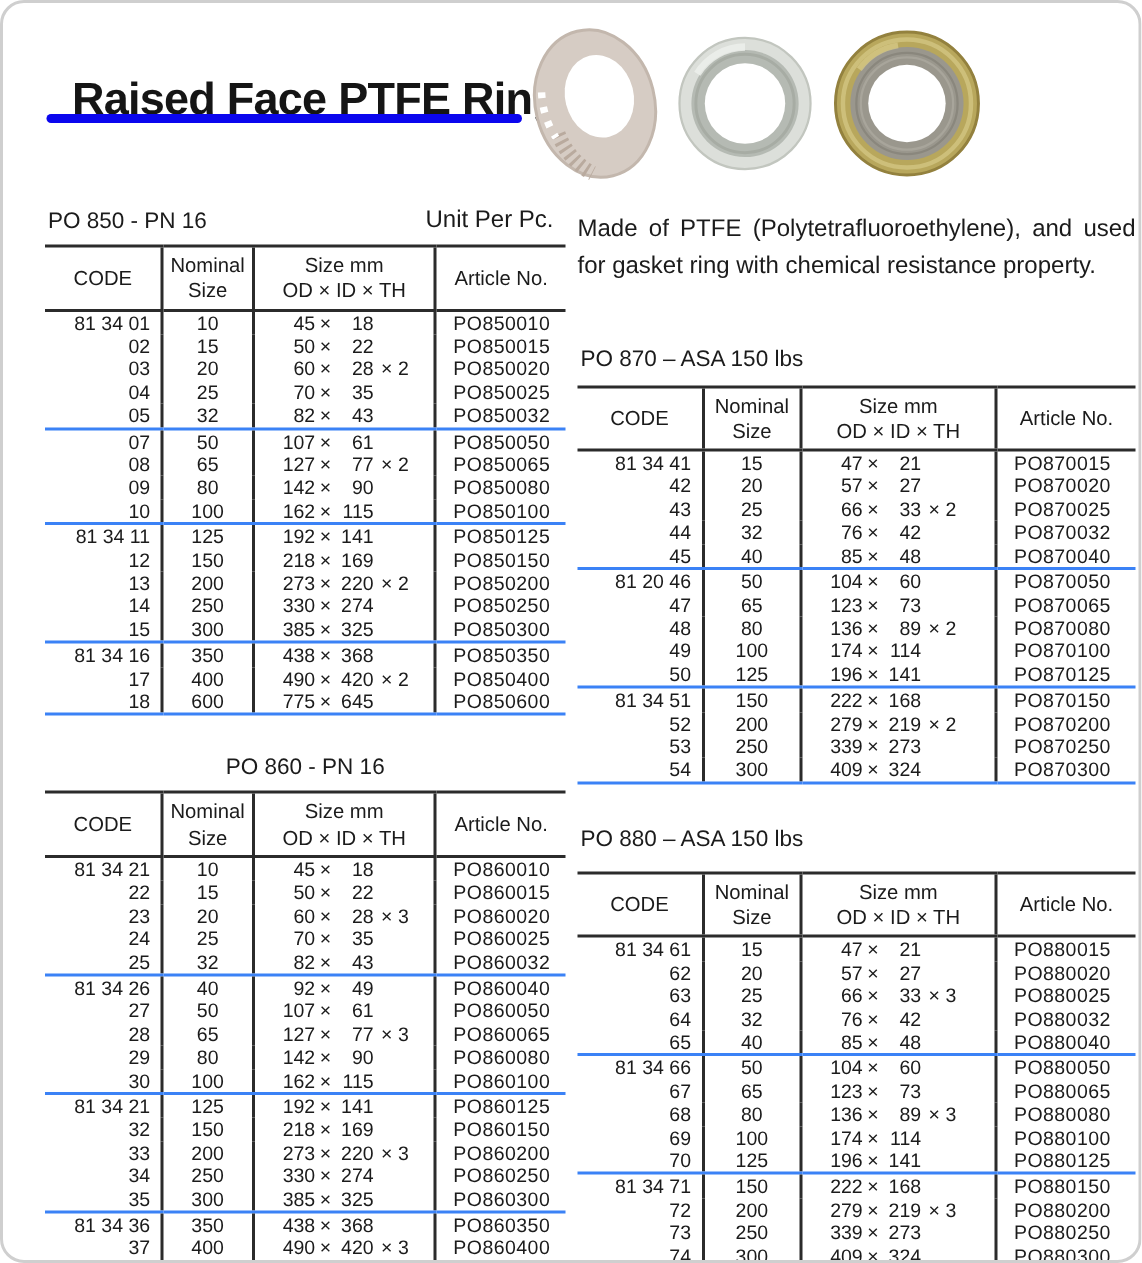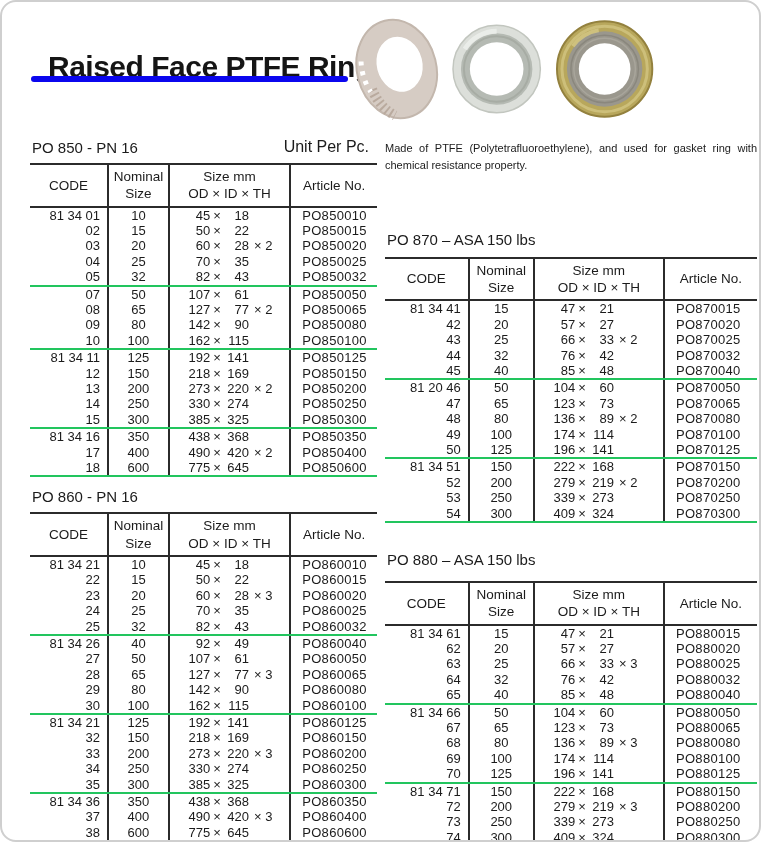--- a/index.html
+++ b/index.html
@@ -12,32 +12,32 @@
   .rings{position:absolute;left:352px;top:8px;width:300px;height:118px;display:flex;align-items:center;gap:12px;}
   .rings svg{display:block;}
 
   
   .col-left{position:absolute;left:28px;top:136px;width:347px;}
   .col-right{position:absolute;left:383px;top:136px;width:372px;}
 
   .caption-row{display:flex;justify-content:space-between;align-items:flex-end;margin:0 2px 7px 2px;gap:24px;}
   .tbl-title{font-size:15px;white-space:nowrap;}
   .unit-label{font-size:16px;white-space:nowrap;padding-right:6px;}
-  .mt2{margin-top:11px;}
-  .desc{font-size:11px;line-height:1.58;text-align:justify;margin:2px 0 0 0;}
-  .cap-870{margin-top:56px;margin-bottom:9px;}
+  .mt2{margin-top:26px;justify-content:center;}
+  .desc{font-size:16px;line-height:1.58;text-align:justify;margin:2px 0 0 0;}
+  .cap-870{margin-top:40px;margin-bottom:9px;}
   .cap-880{margin-top:28px;margin-bottom:13px;}
 
   
   table{border-collapse:collapse;width:100%;table-layout:fixed;}
   th{font-weight:normal;font-size:13.5px;line-height:1.28;padding:3px 0;text-align:center;
      border-top:2px solid #2b2b2b;border-bottom:2px solid #2b2b2b;}
   td{font-size:13px;line-height:15.4px;padding:0;height:15.4px;white-space:nowrap;overflow:hidden;}
   .c1,.c2,.c3{border-left:2px solid #2b2b2b;}
-  tr.group-end td{border-bottom:2px solid #22c55e;}
+  tr.group-end td{border-bottom:2px solid #3b82f6;}
   td.c0{text-align:right;padding-right:7px;}
   td.c1{text-align:center;}
   td.c2{text-align:left;padding-left:15px;}
   td.c3{text-align:left;padding-left:11px;letter-spacing:0.3px;}
   colgroup .w0{width:22.5%;}colgroup .w1{width:17.5%;}colgroup .w2{width:35%;}colgroup .w3{width:25%;}
   .od,.idv{display:inline-block;text-align:right;}
   .od{width:1.95em;}
   .idv{width:1.95em;}
   .sep{display:inline-block;padding:0 3px;}
   .thm{display:inline-block;padding-left:5px;}

